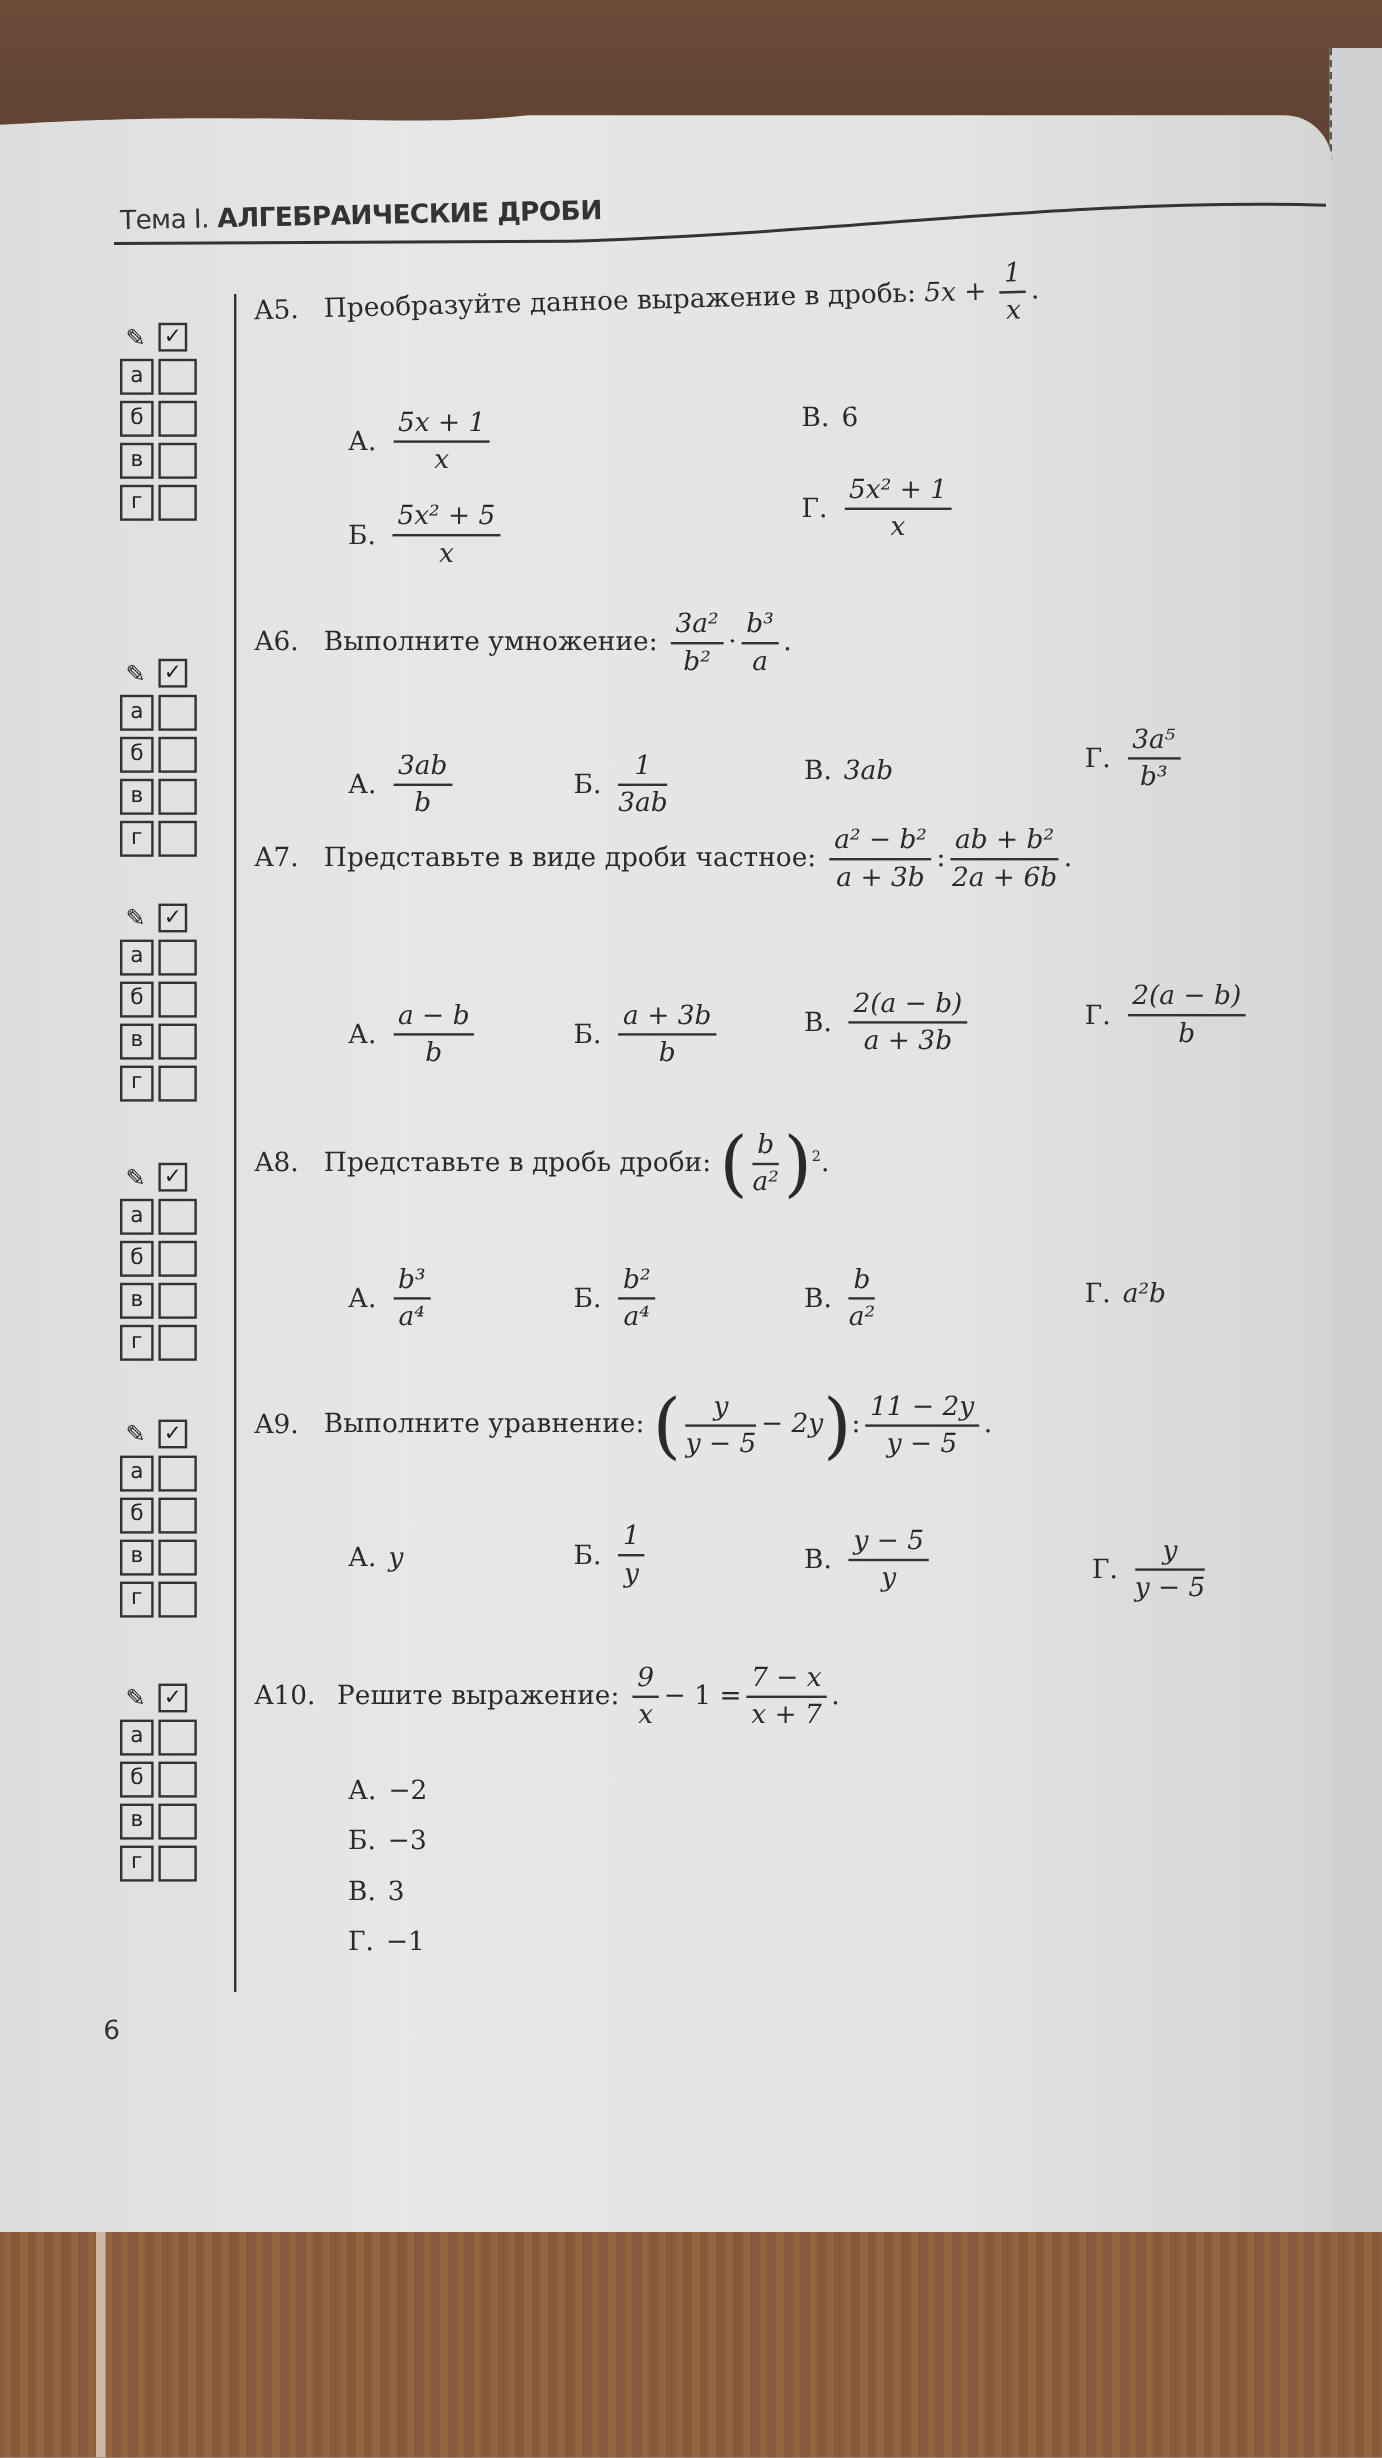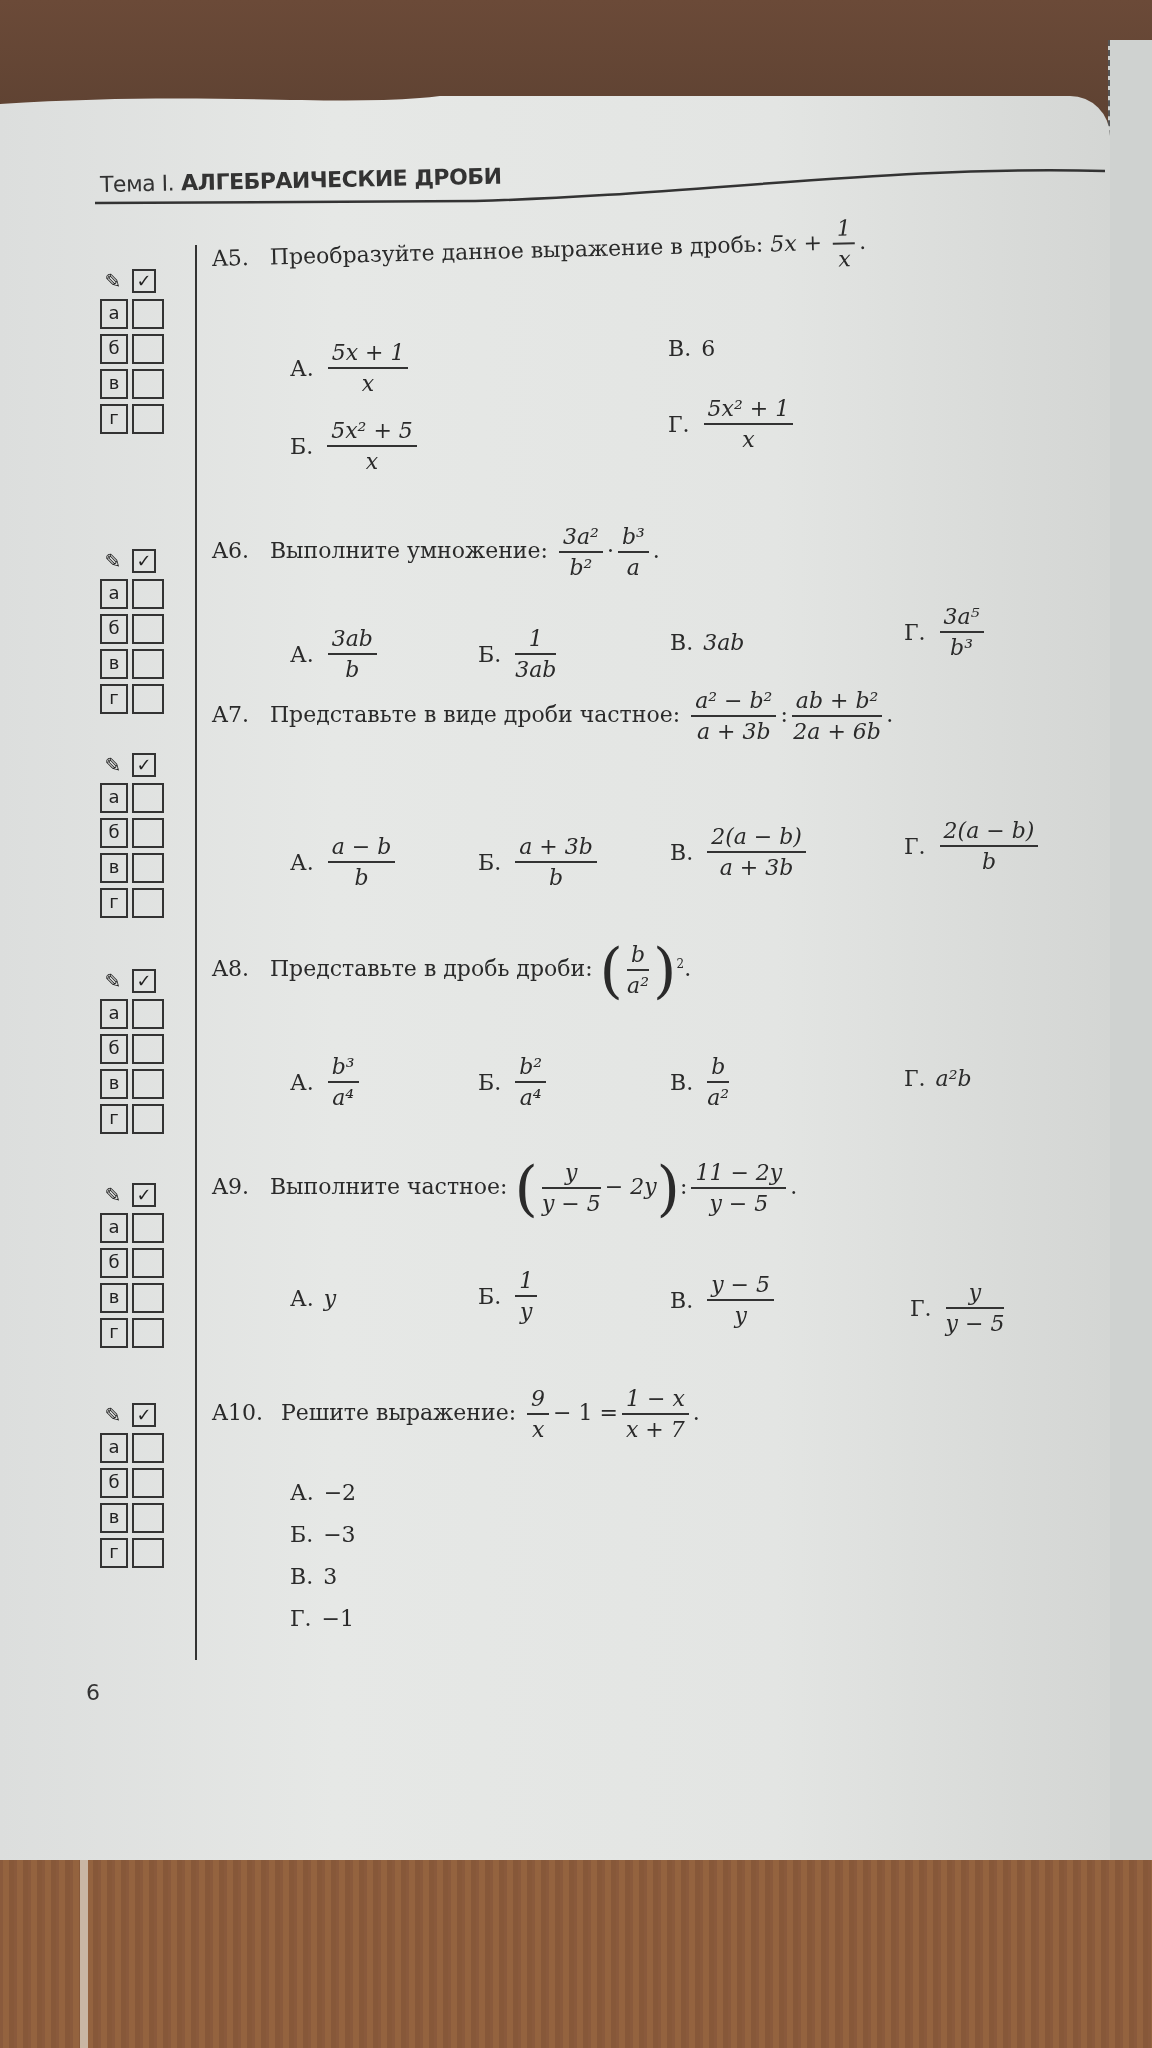--- a/index.html
+++ b/index.html
@@ -214,21 +214,21 @@
     <span>6</span>
   </div>
 <div class="opt" style="left:668px;top:396px">
     <span class="lbl">Г.</span>
     <span class="frac math">
       <span class="num">5x² + 1</span>
       <span class="den">x</span>
     </span>
   </div>
 
-<div class="q" style="top:524px">
+<div class="q" style="top:508px">
   <span class="qnum">A6.</span>
   <span class="qtext">Выполните умножение:</span>
   <span class="frac math"><span class="num">3a²</span><span class="den">b²</span></span><span>·</span><span class="frac math"><span class="num">b³</span><span class="den">a</span></span><span>.</span>
 </div>
 <div class="opt" style="left:290px;top:626px">
     <span class="lbl">А.</span>
     <span class="frac math">
       <span class="num">3ab</span>
       <span class="den">b</span>
     </span>
@@ -312,21 +312,21 @@
       <span class="den">a²</span>
     </span>
   </div>
 <div class="opt" style="left:904px;top:1066px">
     <span class="lbl">Г.</span>
     <span class="math">a²b</span>
   </div>
 
 <div class="q" style="top:1158px">
   <span class="qnum">A9.</span>
-  <span class="qtext">Выполните частное:</span>
+  <span class="qtext">Выполните уравнение:</span>
   <span class="paren">(</span><span class="frac math"><span class="num">y</span><span class="den">y − 5</span></span><span class="math">− 2y</span><span class="paren">)</span><span>:</span><span class="frac math"><span class="num">11 − 2y</span><span class="den">y − 5</span></span><span>.</span>
 </div>
 <div class="opt" style="left:290px;top:1286px">
     <span class="lbl">А.</span>
     <span class="math">y</span>
   </div>
 <div class="opt" style="left:478px;top:1268px">
     <span class="lbl">Б.</span>
     <span class="frac math">
       <span class="num">1</span>
@@ -344,21 +344,21 @@
     <span class="lbl">Г.</span>
     <span class="frac math">
       <span class="num">y</span>
       <span class="den">y − 5</span>
     </span>
   </div>
 
 <div class="q" style="top:1386px">
   <span class="qnum" style="margin-right:11px">A10.</span>
   <span class="qtext">Решите выражение:</span>
-  <span class="frac math"><span class="num">9</span><span class="den">x</span></span><span>− 1 =</span><span class="frac math"><span class="num">1 − x</span><span class="den">x + 7</span></span><span>.</span>
+  <span class="frac math"><span class="num">9</span><span class="den">x</span></span><span>− 1 =</span><span class="frac math"><span class="num">7 − x</span><span class="den">x + 7</span></span><span>.</span>
 </div>
 <div class="opt" style="left:290px;top:1480px">
     <span class="lbl">А.</span>
     <span>−2</span>
   </div>
 <div class="opt" style="left:290px;top:1522px">
     <span class="lbl">Б.</span>
     <span>−3</span>
   </div>
 <div class="opt" style="left:290px;top:1564px">

